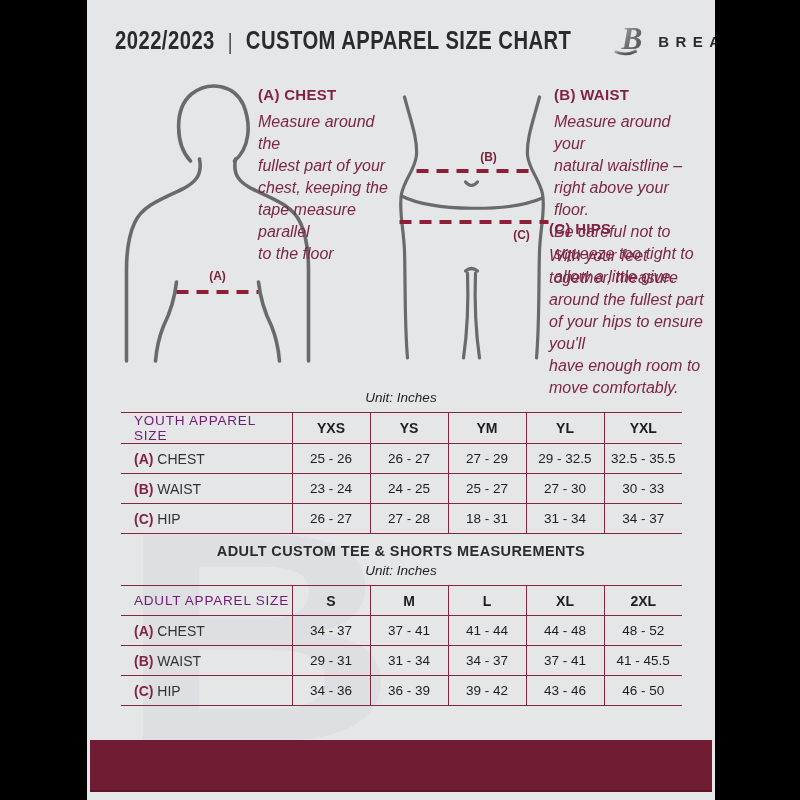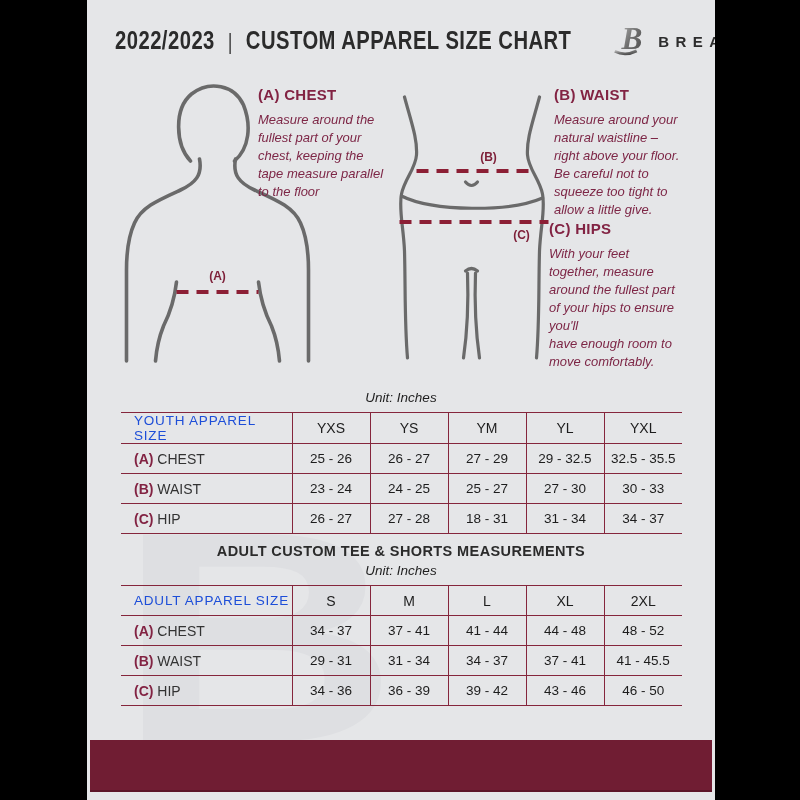--- a/index.html
+++ b/index.html
@@ -17,21 +17,21 @@
   .header{position:absolute;top:20px;left:28px;right:24px;height:42px;display:flex;
           align-items:center;}
   .header-left{display:flex;align-items:center;gap:12px;transform:scale(0.92,1.14);transform-origin:left center;
                font-weight:bold;color:#2b2b2b;font-size:22px;letter-spacing:0.5px;white-space:nowrap;}
   .header-divider{font-weight:normal;color:#444;font-size:20px;padding:0 2px;}
   .brand{display:flex;align-items:center;gap:9px;}
   .brand-name{font-weight:bold;color:#2d2d2d;font-size:15px;letter-spacing:6.5px;white-space:nowrap;}
 
   
   .instr-head{font-weight:bold;color:#822343;font-size:15px;letter-spacing:0.3px;margin:0 0 8px 0;}
-  .instr-body{font-style:italic;color:#7d2646;font-size:13px;line-height:1.38;margin:0;white-space:pre-line;}
+  .instr-body{font-style:italic;color:#7d2646;font-size:16px;line-height:1.38;margin:0;white-space:pre-line;}
   .instr{position:absolute;}
   .instr-a{left:171px;top:86px;width:140px;}
   .instr-b{left:467px;top:86px;width:152px;}
   .instr-c{left:462px;top:220px;width:155px;}
 
   .fig{position:absolute;}
   .fig-upper{left:33px;top:82px;}
   .fig-lower{left:300px;top:95px;}
 
   
@@ -42,23 +42,23 @@
   .youth-title{top:370px;} .youth-unit{top:390px;}
   .adult-title{top:543px;} .adult-unit{top:563px;}
 
   table.size{position:absolute;left:34px;width:561px;border-collapse:collapse;table-layout:fixed;
              background:transparent;}
   table.youth{top:412px;} table.adult{top:585px;}
   table.size col.c0{width:171px;} table.size col.cn{width:78px;}
   table.size tr{height:30px;}
   table.size th, table.size td{border-top:1.5px solid #85263c;border-bottom:1.5px solid #85263c;
        padding:0;font-size:13.5px;color:#1d1d1d;text-align:center;vertical-align:middle;}
-  table.size th.corner{font-weight:normal;color:#1d4ed8;letter-spacing:0.8px;text-align:left;
+  table.size th.corner{font-weight:normal;color:#701a75;letter-spacing:0.8px;text-align:left;
        padding-left:13px;font-size:13.5px;}
-  table.size th{font-weight:normal;font-size:14px;}
+  table.size th{font-weight:bold;font-size:14px;}
   table.size td + td, table.size th + th{border-left:1.5px solid #85263c;}
   table.size td.rowlabel{text-align:left;padding-left:13px;font-size:14px;}
   .rowkey{font-weight:bold;color:#822343;}
   .rowname{color:#333;}
 
   
   .footer{position:absolute;left:3px;right:3px;top:740px;height:50px;background:#701d33;
           border-bottom:2px solid #5c1628;}
 </style>
 </head>

